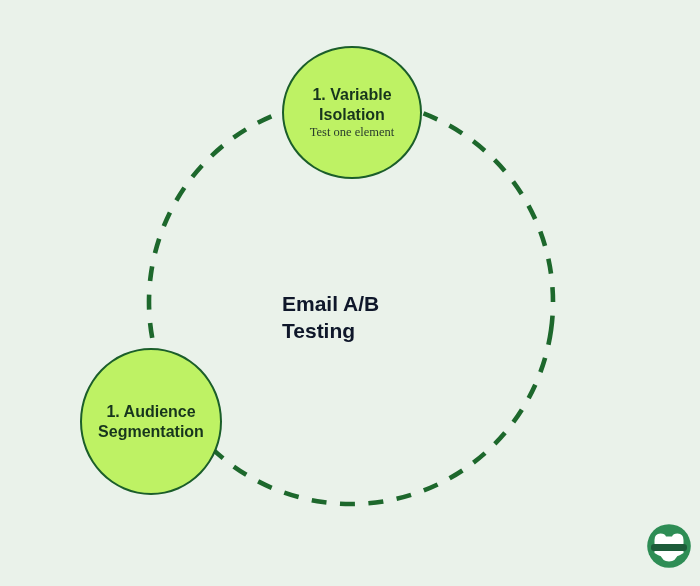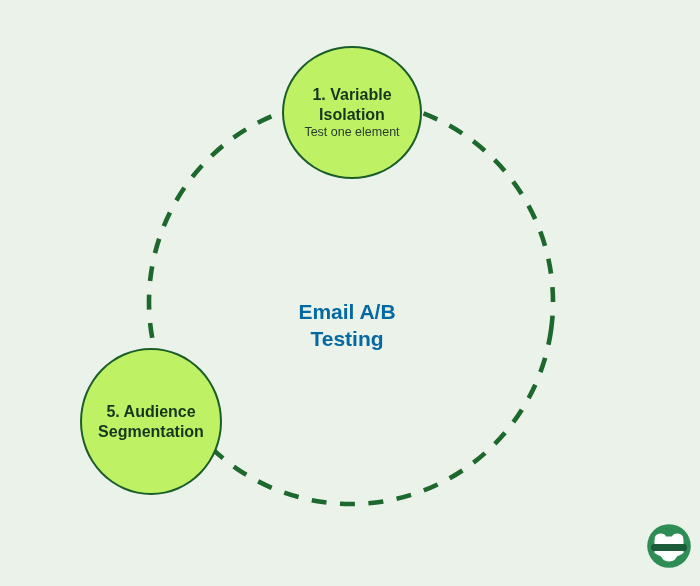--- a/index.html
+++ b/index.html
@@ -38,35 +38,35 @@
     line-height: 1.22;
     color: #17351d;
     width: 126px;
   }
   .node-subtitle {
     font-size: 12.5px;
     line-height: 1.2;
     color: #2a3d2d;
     margin-top: 1px;
     width: 132px;
+    font-family: Liberation Serif, serif;
   }
   #node-top   { left: 282px; top: 46px;  width: 140px; height: 133px; }
   #node-left  { left: 80px;  top: 348px; width: 142px; height: 147px; }
   #node-right { left: 482px; top: 347px; width: 142px; height: 146px; }
   .center-title {
     position: absolute;
     left: 282px;
     top: 291px;
     width: 130px;
-    text-align: center;
+    text-align: left;
     font-weight: 700;
     font-size: 21px;
     line-height: 1.28;
-    color: #0369a1;
-    margin-top: 8px;
+    color: #0f172a;
   }
   .logo {
     position: absolute;
     left: 646px;
     top: 523px;
     width: 46px;
     height: 46px;
   }
 </style>
 </head>
@@ -77,21 +77,21 @@
   <svg class="ring-svg" width="700" height="586" viewBox="0 0 700 586" aria-hidden="true">
     <circle cx="351" cy="302" r="202" fill="none" stroke="#1d682c" stroke-width="4.6" stroke-dasharray="15 13.5" transform="rotate(8 351 302)"></circle>
   </svg>
 
   <div class="node" id="node-top">
     <div class="node-title">1. Variable Isolation</div>
     <div class="node-subtitle">Test one element</div>
   </div>
 
   <div class="node" id="node-left">
-    <div class="node-title">5. Audience Segmentation</div>
+    <div class="node-title">1. Audience Segmentation</div>
   </div>
 
 
   <div class="center-title">Email A/B Testing</div>
 
   <svg class="logo" viewBox="0 0 46 46" aria-hidden="true">
     <circle cx="23" cy="23" r="21.8" fill="#2e8d55"></circle>
     <path d="M8.5 30 L8.5 17 Q8.5 10.5 14.5 10.5 Q19 10.5 20 13.5 L26 13.5
              Q27 10.5 31.5 10.5 Q37.5 10.5 37.5 17 L37.5 30
              Q31 34.5 23 34.5 Q15 34.5 8.5 30 Z" fill="#ffffff"></path>

